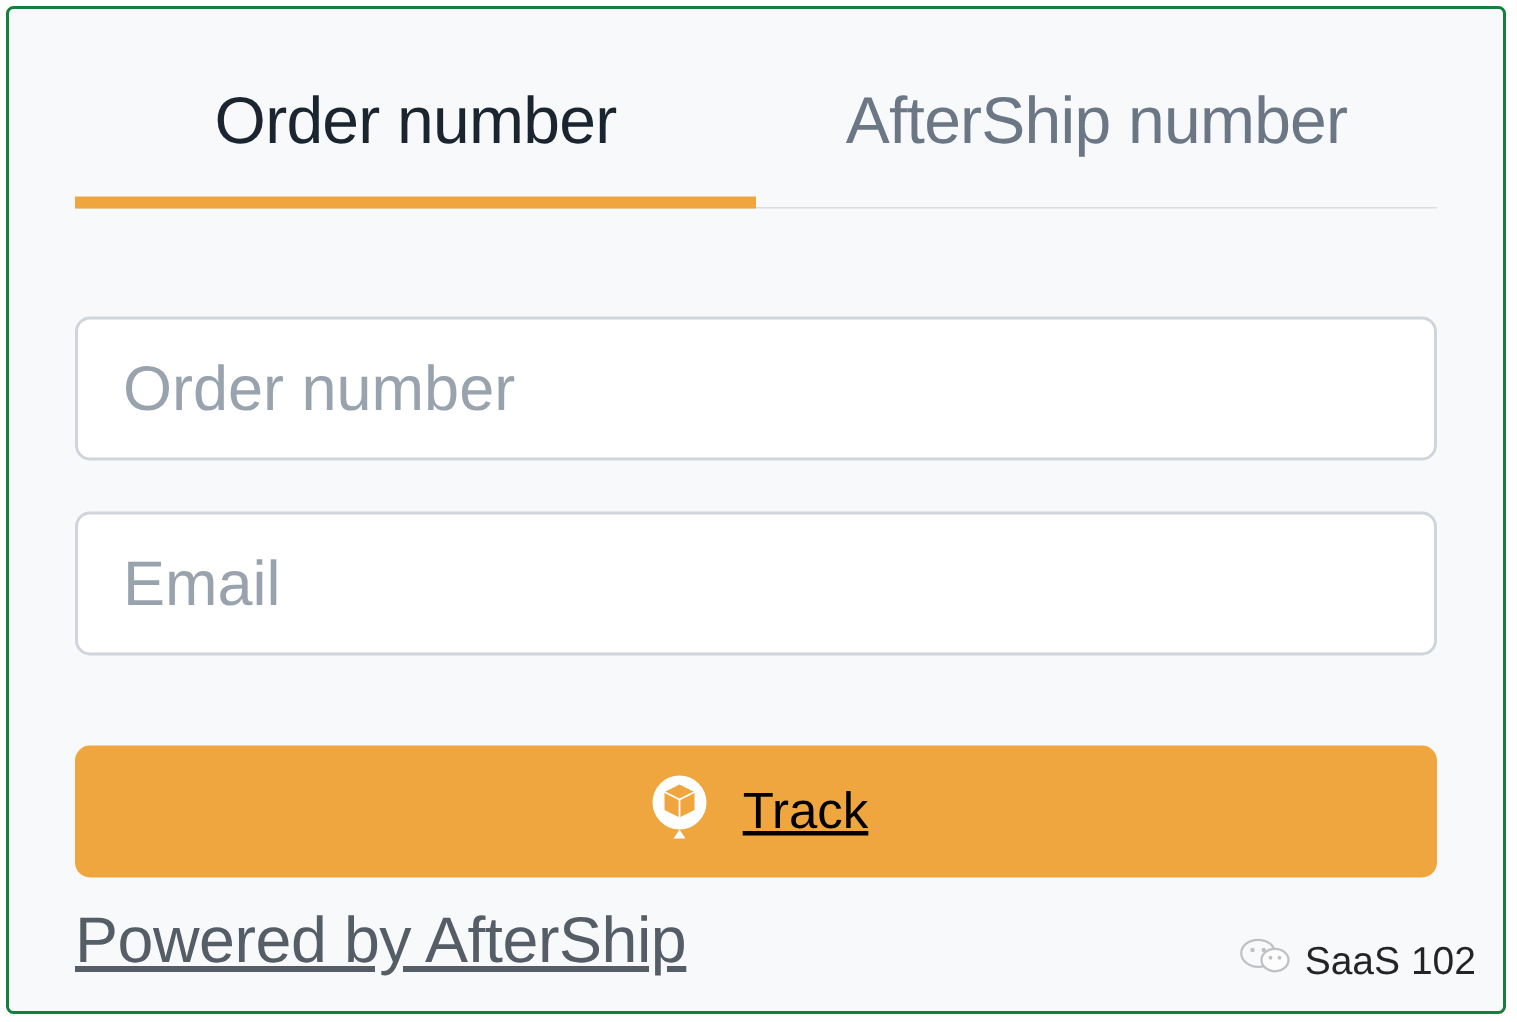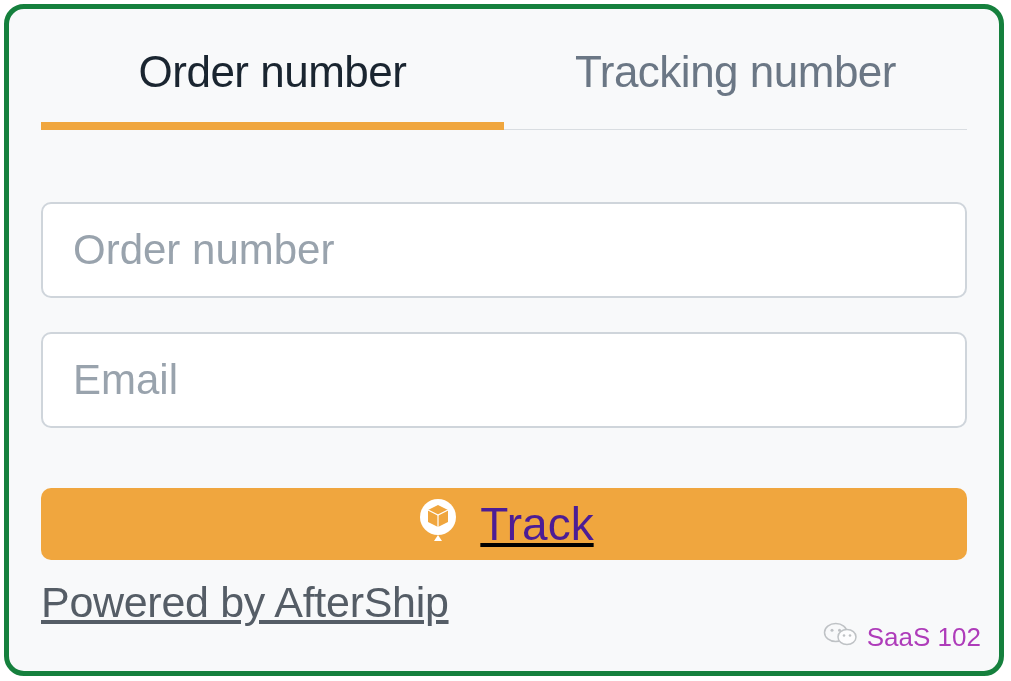--- a/index.html
+++ b/index.html
@@ -10,23 +10,23 @@
       height: 681px;
       position: relative;
     }
     .card {
       position: absolute;
       top: 4px;
       left: 4px;
       right: 7px;
       bottom: 5px;
       background: #f8f9fa;
-      border: 5px solid #15803d;
-      border-radius: 20px;
-      padding: 0;
+      border: 2px solid #15803d;
+      border-radius: 5px;
+      padding: 12px;
     }
     .tabs {
       display: flex;
       width: calc(100% - 64px);
       margin: 0 32px;
       border-bottom: 1px solid #d9dde1;
     }
     .tab {
       flex: 1;
       text-align: center;
@@ -65,27 +65,27 @@
       color: #333;
       outline: none;
       margin-bottom: 34px;
     }
     .input::placeholder {
       color: #99a3ad;
       font-weight: 400;
     }
     .track-btn {
       width: 100%;
-      height: 72px;
+      height: 88px;
       margin-top: 26px;
       background: #f0a63e;
       border: none;
       border-radius: 10px;
-      color: #4c1d95;
-      font-size: 46px;
+      color: #000000;
+      font-size: 34px;
       font-weight: 500;
       display: flex;
       align-items: center;
       justify-content: center;
       gap: 18px;
       cursor: pointer;
     }
     .track-btn svg {
       width: 48px;
       height: 48px;
@@ -99,21 +99,21 @@
       letter-spacing: -0.3px;
       cursor: pointer;
     }
     .watermark {
       position: absolute;
       bottom: 12px;
       right: 18px;
       display: flex;
       align-items: center;
       gap: 8px;
-      color: #a21caf;
+      color: #000000;
       font-size: 26px;
       font-weight: 400;
       opacity: 0.85;
       margin-top: 21px;
     }
     .watermark svg {
       width: 36px;
       height: 36px;
       opacity: 0.85;
     }
@@ -121,21 +121,21 @@
 </head>
 <body>
 
 <div class="card">
 
   <div class="tabs">
     <div class="tab active">
       <span>Order number</span>
     </div>
     <div class="tab">
-      <span>Tracking number</span>
+      <span>AfterShip number</span>
     </div>
   </div>
 
   <div class="form">
     <input class="input" type="text" placeholder="Order number" style="">
     <input class="input" type="text" placeholder="Email" style="">
 
     <button class="track-btn">
       <span>
         <svg viewBox="0 0 48 48" fill="none">

